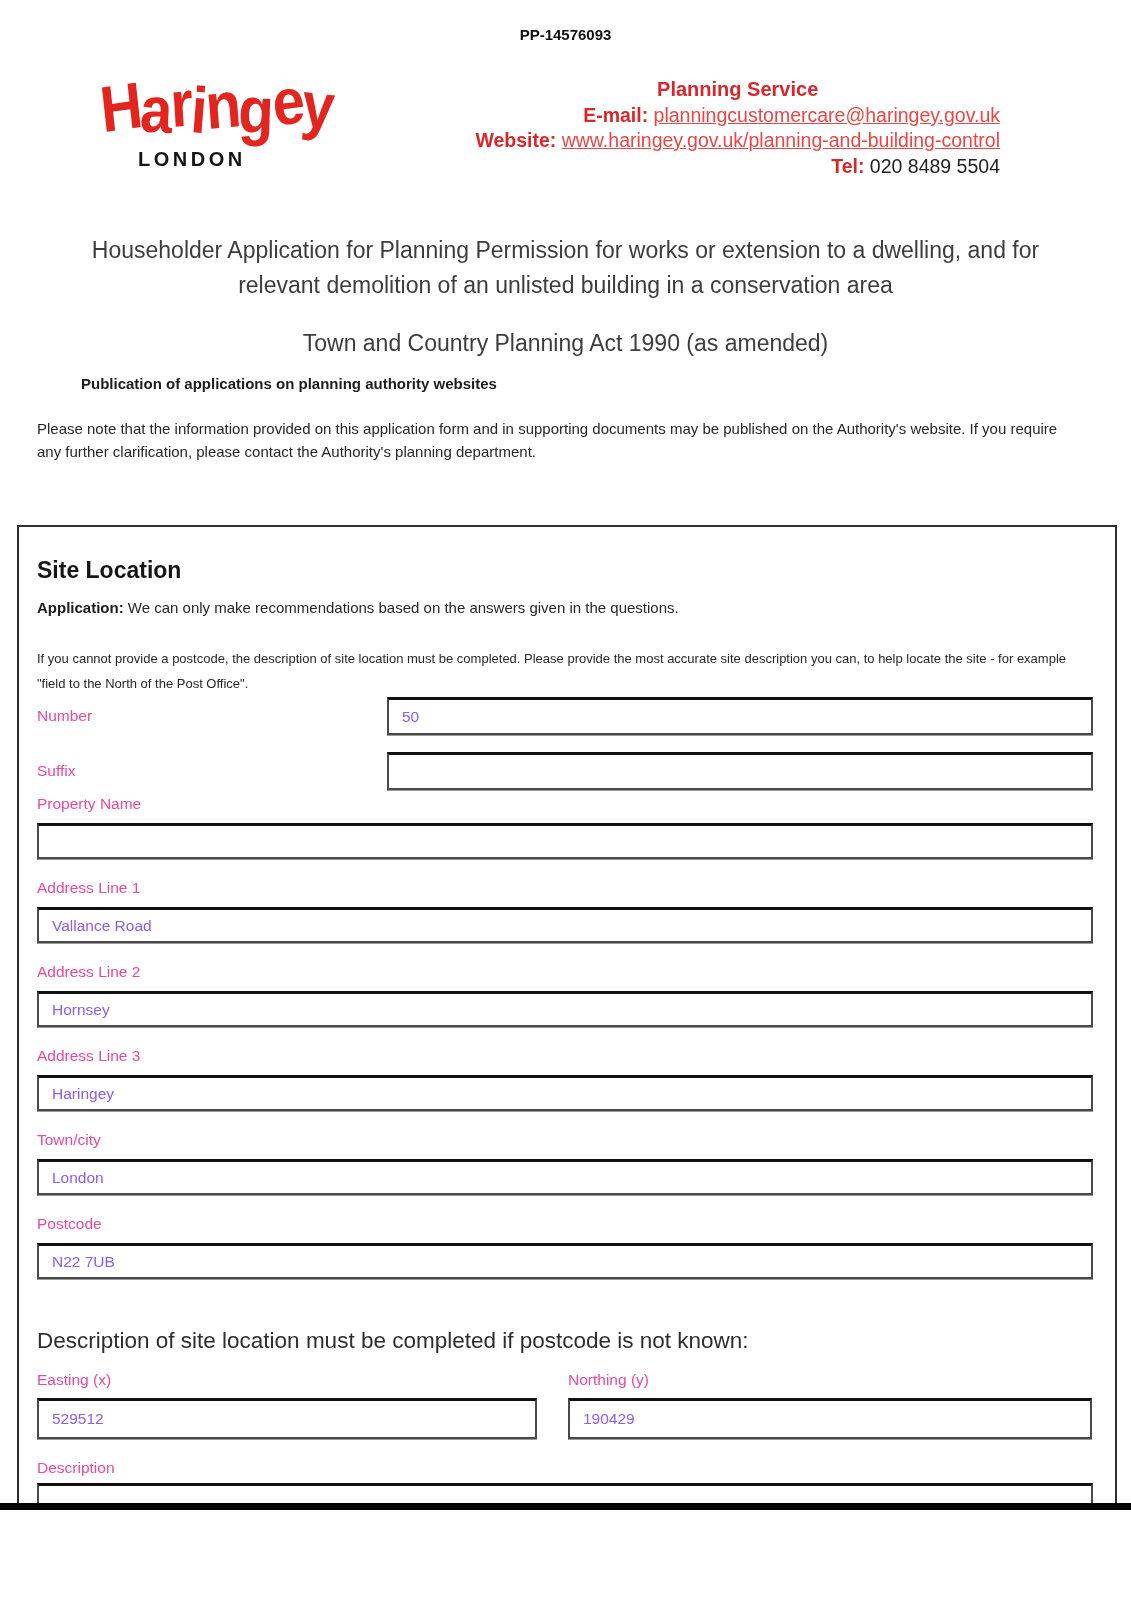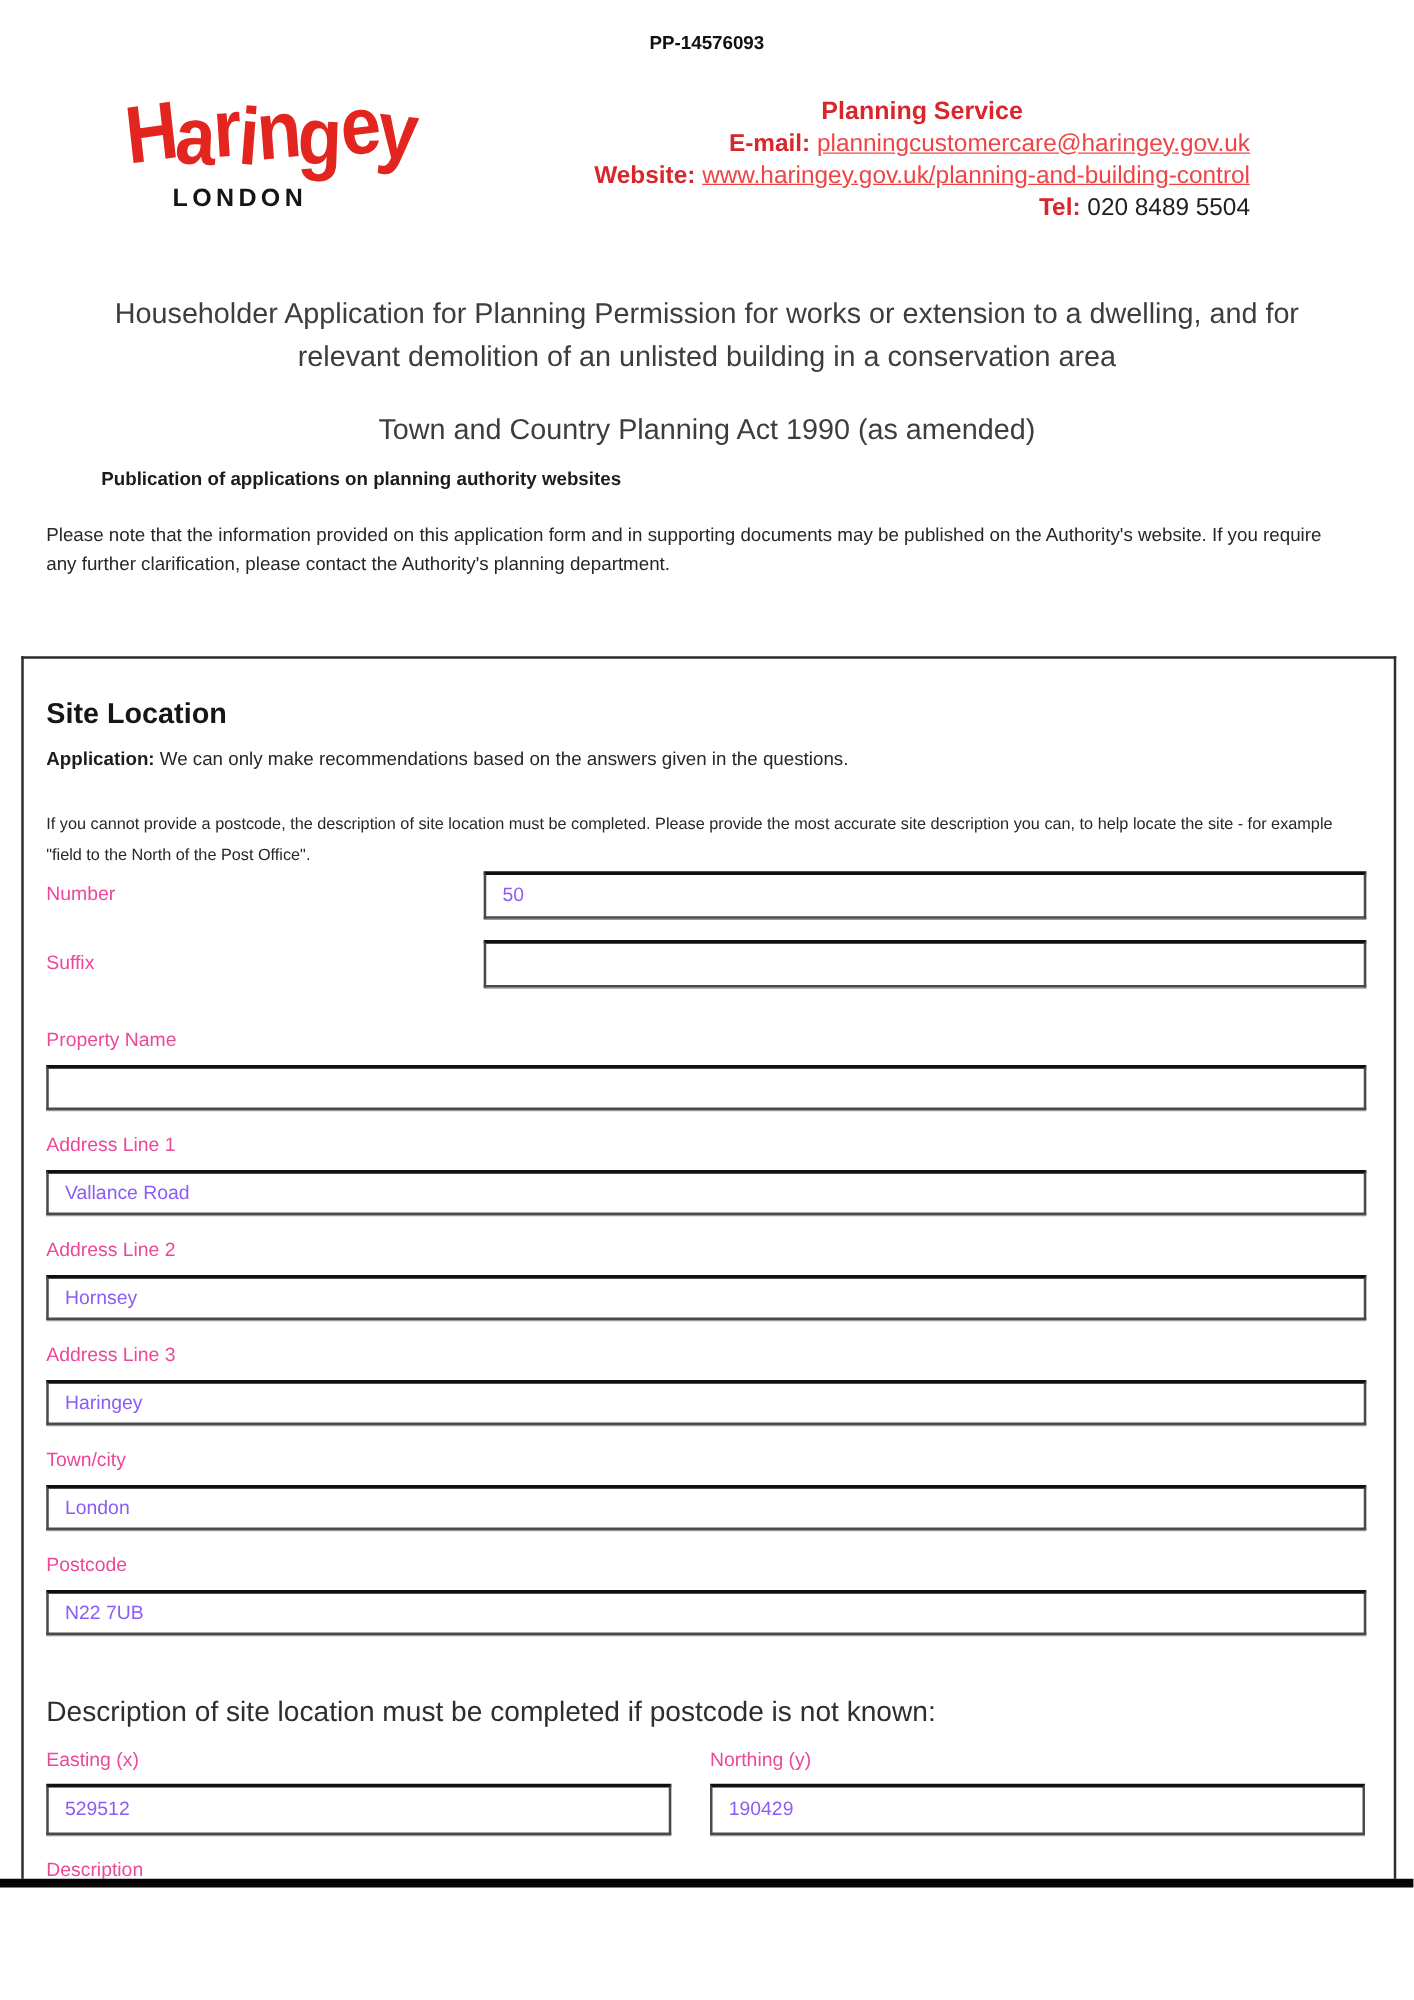--- a/index.html
+++ b/index.html
@@ -49,21 +49,21 @@
          box-shadow:0 1px 0 rgba(70,70,70,.55); padding:0 13px; outline:none; width:100%; }
 
   .inline-row { display:flex; align-items:center; }
   .inline-row label.f-label { width:350px; flex:none; }
   .inline-row .inp { flex:1; height:38px; }
   .row-number { margin-top:1px; }
   .row-suffix { margin-top:17px; }
 
   .stacked { margin-top:20px; }
   .stacked label.f-label { line-height:18px; margin-bottom:10px; }
-  .row-property { margin-top:34px; }
+  .row-property { margin-top:5px; }
 
   .desc-heading { margin-top:49px; font-size:22.5px; line-height:26px; color:#2e2e2e; }
 
   .coord-row { margin-top:17px; display:flex; }
   .coord { width:500px; }
   .coord.northing { width:524px; margin-left:31px; }
   .coord label.f-label { line-height:18px; margin-bottom:9px; }
   .coord .inp { height:41px; }
 
   .row-description { margin-top:20px; }

